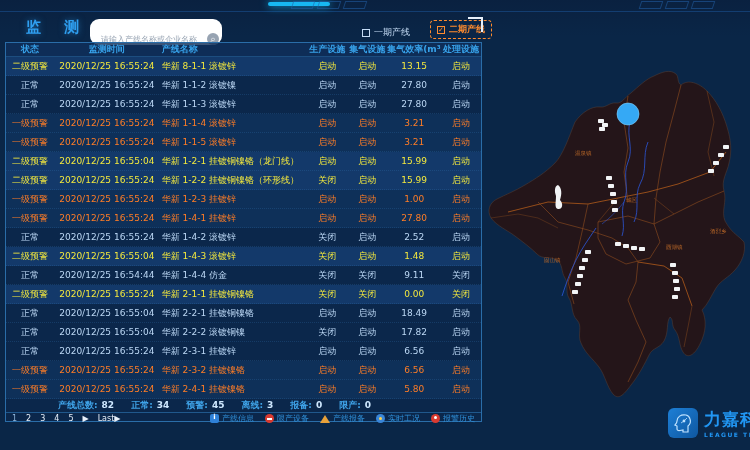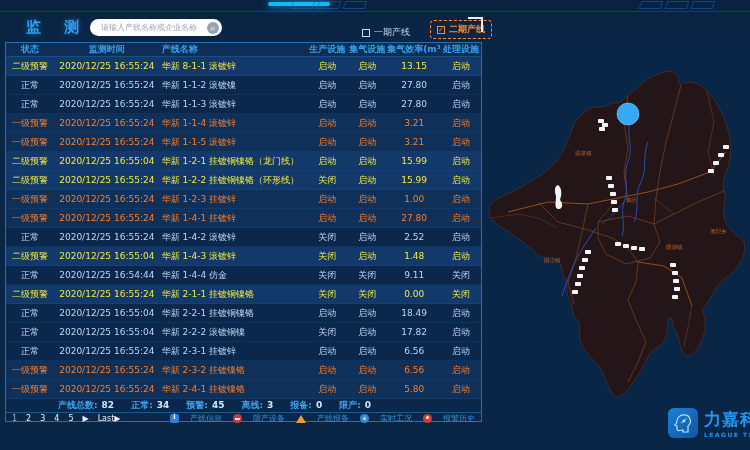--- a/index.html
+++ b/index.html
@@ -5,21 +5,21 @@
   html,body{margin:0;padding:0;background:#061a33;}
   #screen{position:relative;width:750px;height:450px;overflow:hidden;
     background:linear-gradient(180deg,#0a2140 0%,#0a2647 8%,#0a2647 100%);
     font-family:"DejaVu Sans",sans-serif;color:#bcd8f5;}
   
   .deco-line{position:absolute;left:0;top:11px;width:100%;height:1px;background:rgba(32,96,170,.45)}
   .deco-glow{position:absolute;left:268px;top:2px;width:62px;height:4px;background:#17b8f2;border-radius:2px;box-shadow:0 0 9px #17b8f2}
   .deco-box{position:absolute;top:1px;height:6px;width:20px;border:1px solid rgba(34,96,168,.55);transform:skewX(-18deg)}
   
   .page-title{position:absolute;left:26px;top:18px;font-size:15px;font-weight:bold;color:#2f9ff0;letter-spacing:9px;text-shadow:0 0 6px rgba(47,159,240,.5)}
-  .search-box{position:absolute;left:90px;top:19px;width:132px;height:17px;background:#fff;border-radius:9px;display:flex;align-items:center;padding:0 3px 0 9px;box-sizing:border-box}
+  .search-box{position:absolute;left:90px;top:19px;width:132px;height:26px;background:#fff;border-radius:9px;display:flex;align-items:flex-end;padding:0 3px 0 9px;box-sizing:border-box}
   .search-box input{flex:1;border:none;outline:none;background:transparent;font-size:8px;color:#333;font-family:inherit;min-width:0}
   .search-box input::placeholder{color:#97a3b2}
   .search-btn{width:12px;height:12px;border-radius:50%;background:#97a3b2;color:#fff;font-size:9px;line-height:12px;text-align:center;flex:0 0 auto;cursor:pointer}
   .phase-group{position:absolute;left:362px;top:20px;display:flex;align-items:flex-end;gap:20px}
   .phase{display:flex;align-items:center;gap:4px;font-size:9px;color:#c6ddf6;cursor:pointer}
   .cbx{width:8px;height:8px;border:1px solid #c6ddf6;background:transparent;display:inline-block;box-sizing:border-box}
   .phase.active{color:#ff8c2e;border:1px dashed #ff8c2e;border-radius:4px;padding:2px 6px;font-weight:bold}
   .phase.active .cbx{border-color:#ff8c2e;color:#ff8c2e;font-size:7px;line-height:6px;text-align:center}
   .bracket-tr{position:absolute;left:468px;top:17px;width:13px;height:13px;border-top:2px solid #e8f0fa;border-right:2px solid #e8f0fa}
   
@@ -38,21 +38,21 @@
   .c-gas{width:40px;text-align:center}
   .c-eff{width:54px;text-align:center}
   .c-proc{width:40px;text-align:center}
   .summary{display:flex;align-items:center;gap:17px;height:21px;padding-left:52px;font-size:9px;color:#3fa3e8;font-weight:bold}
   .summary .val{color:#cfe8ff;margin-left:4px}
   .pfoot{margin-top:auto;display:flex;align-items:center;justify-content:space-between;height:17px;border-top:1px solid rgba(42,109,168,.7);padding:0 6px;font-size:8px}
   .pager{display:flex;align-items:center;gap:9px;color:#e8f0fa}
   .pager .pg{cursor:pointer}
   .pager .pg.current{color:#8fb4d8}
   .legend{display:flex;align-items:center;gap:11px;color:#2f8fd8}
-  .lg{display:flex;align-items:center;gap:11px;cursor:pointer}
+  .lg{display:flex;align-items:center;gap:3px;cursor:pointer}
   .icn{width:9px;height:9px;display:inline-block;position:relative;flex:0 0 auto}
   .icn-info{background:#2f81d8;border-radius:2px}
   .icn-info::after{content:"i";position:absolute;left:0;top:-1px;width:9px;text-align:center;color:#fff;font-size:7px;font-weight:bold}
   .icn-restricted{background:#d93a30;border-radius:50%}
   .icn-restricted::after{content:"";position:absolute;left:2px;top:4px;width:5px;height:1.6px;background:#fff}
   .icn-report{width:0;height:0;border-left:5px solid transparent;border-right:5px solid transparent;border-bottom:8px solid #e8a13a}
   .icn-realtime{background:#3a86d8;border-radius:50%}
   .icn-realtime::after{content:"";position:absolute;left:3px;top:3px;width:3px;height:3px;border-radius:50%;background:#ffd24a}
   .icn-alarm{background:#d93a30;border-radius:50%}
   .icn-alarm::after{content:"";position:absolute;left:3px;top:2px;width:3px;height:3px;border-radius:50%;background:#fff}

